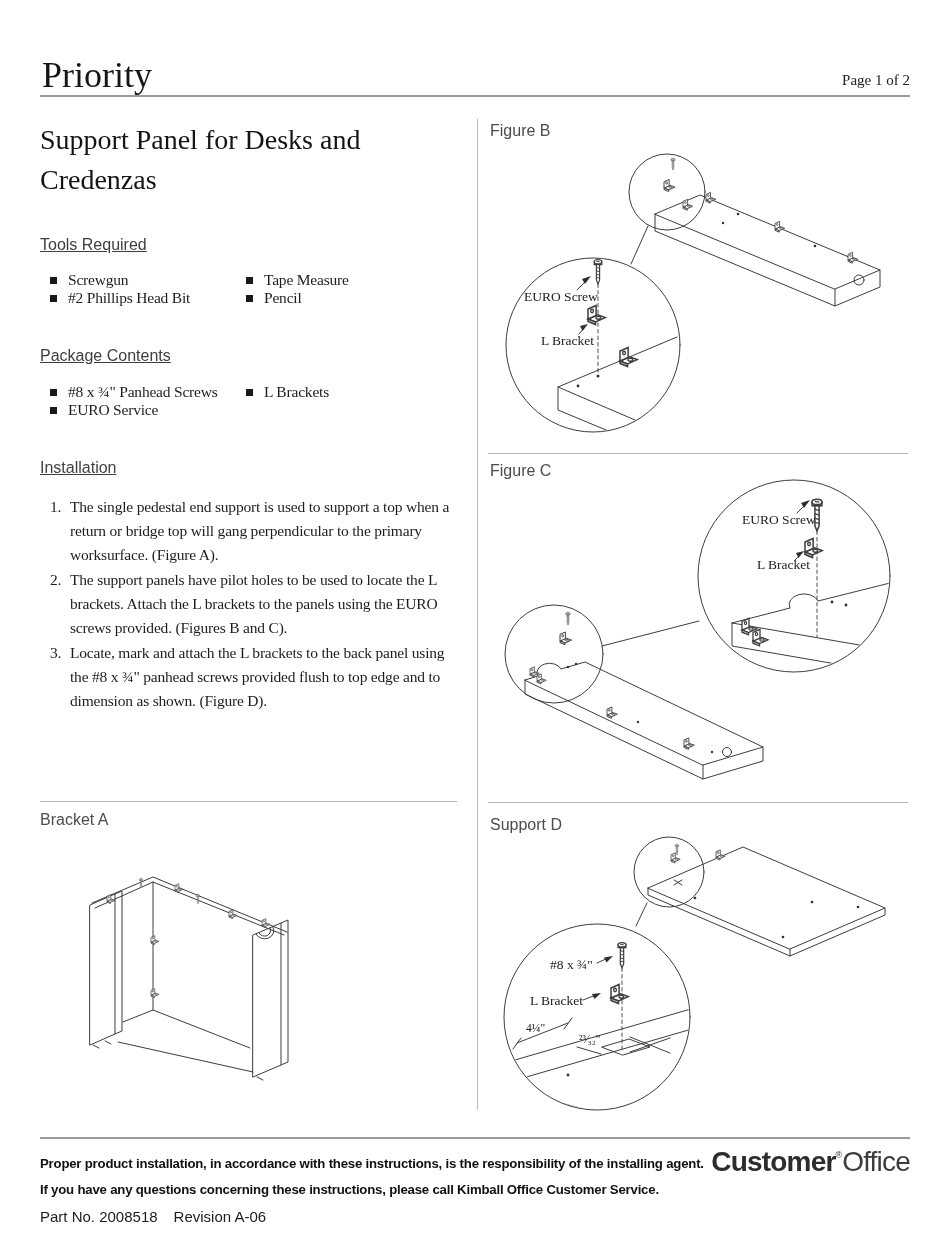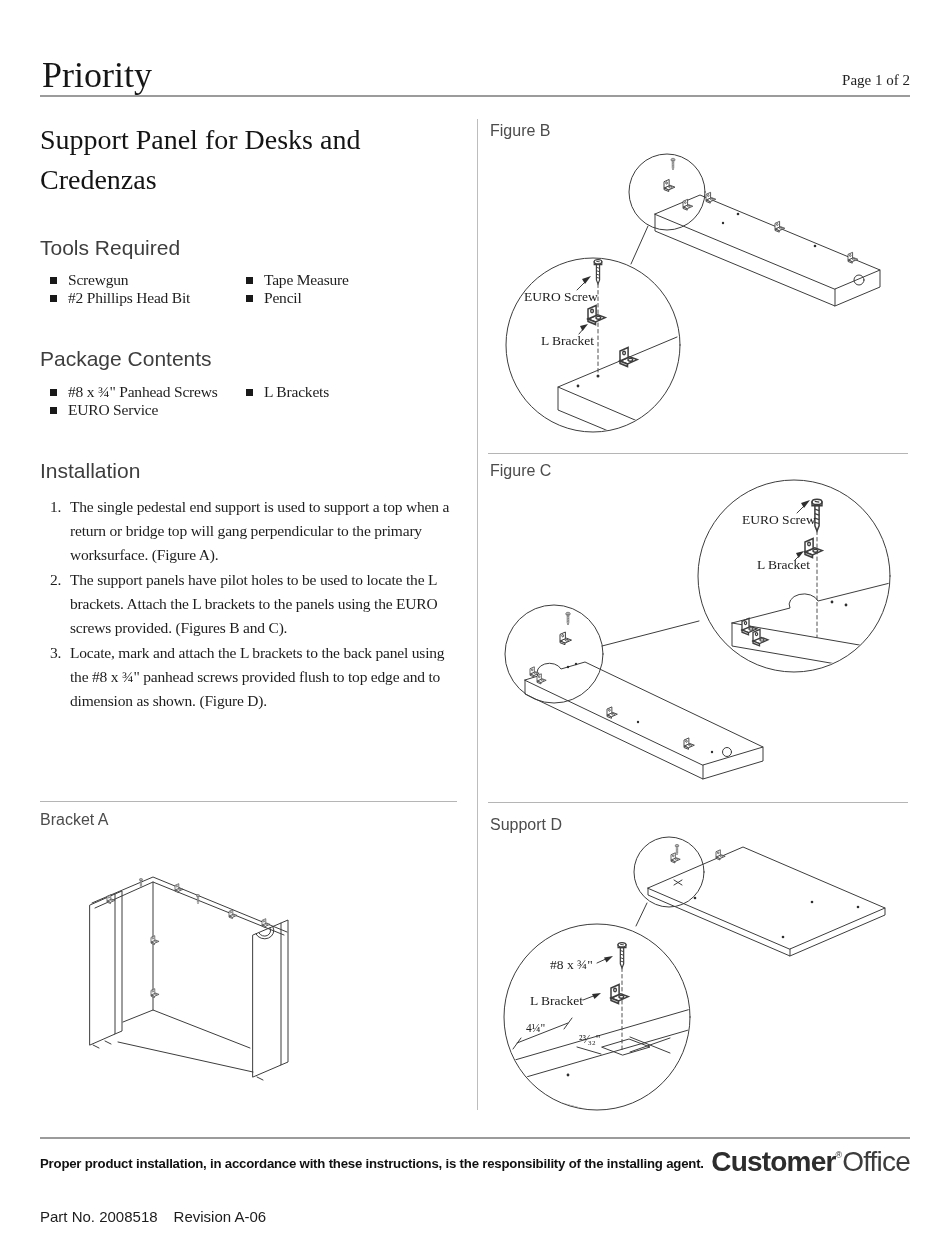--- a/index.html
+++ b/index.html
@@ -14,21 +14,21 @@
   .rule{position:absolute;background:#9b9b9b;}
   #rule-header{left:40px;top:95px;width:870px;height:2px;}
   #rule-footer{left:40px;top:1137px;width:870px;height:2px;}
   .col-rule{position:absolute;height:1px;background:#b5b5b5;}
   #rule-a{left:40px;top:801px;width:417px;}
   #rule-c{left:488px;top:453px;width:420px;}
   #rule-d{left:488px;top:802px;width:420px;}
   #divider{position:absolute;left:477px;top:119px;width:1px;height:991px;background:#bdbdbd;}
 
   .doc-title{position:absolute;left:40px;top:120px;width:345px;font-size:28px;line-height:40px;color:#141414;}
-  .sec-head{position:absolute;font-family:"Liberation Sans",sans-serif;font-size:21px;color:#3e3e3e;}
+  .sec-head{position:absolute;font-family:"Liberation Sans",sans-serif;font-size:16px;color:#3e3e3e;text-decoration:underline;}
   #tools-head{left:40px;top:236px;}
   #package-head{left:40px;top:347px;}
   #install-head{left:40px;top:459px;}
 
   .blist{position:absolute;left:50px;display:grid;grid-template-columns:196px auto;
          font-size:15.5px;letter-spacing:-0.2px;color:#1d1d1d;}
   #tools-list{top:271px;}
   #package-list{top:383px;}
   .bitem{display:flex;align-items:flex-start;}
   .sq{width:7px;height:7px;background:#191919;margin:6px 11px 0 0;flex:0 0 auto;}
@@ -293,20 +293,21 @@
     <use href="#lb" transform="translate(116,114) scale(0.7)"></use>
     <use href="#lb" transform="translate(116,167) scale(0.7)"></use>
     <use href="#sc" transform="translate(106,60) scale(0.45)"></use>
     <use href="#sc" transform="translate(163,76) scale(0.45)"></use>
   </svg>
   <div class="fig-label" style="left:40px;top:811px">Bracket A</div>
 
   <div class="rule" id="rule-footer"></div>
   <div class="footer-text">
     <div>Proper product installation, in accordance with these instructions, is the responsibility of the installing agent.</div>
+    <div>If you have any questions concerning these instructions, please call Kimball Office Customer Service.</div>
   </div>
   <div class="logo">
     <span class="k">Customer</span><span class="mark">®</span><span class="o">Office</span>
   </div>
   <div class="part-line">
     <span>Part No. 2008518</span><span>Revision A-06</span>
   </div>
 
 </div>
 

